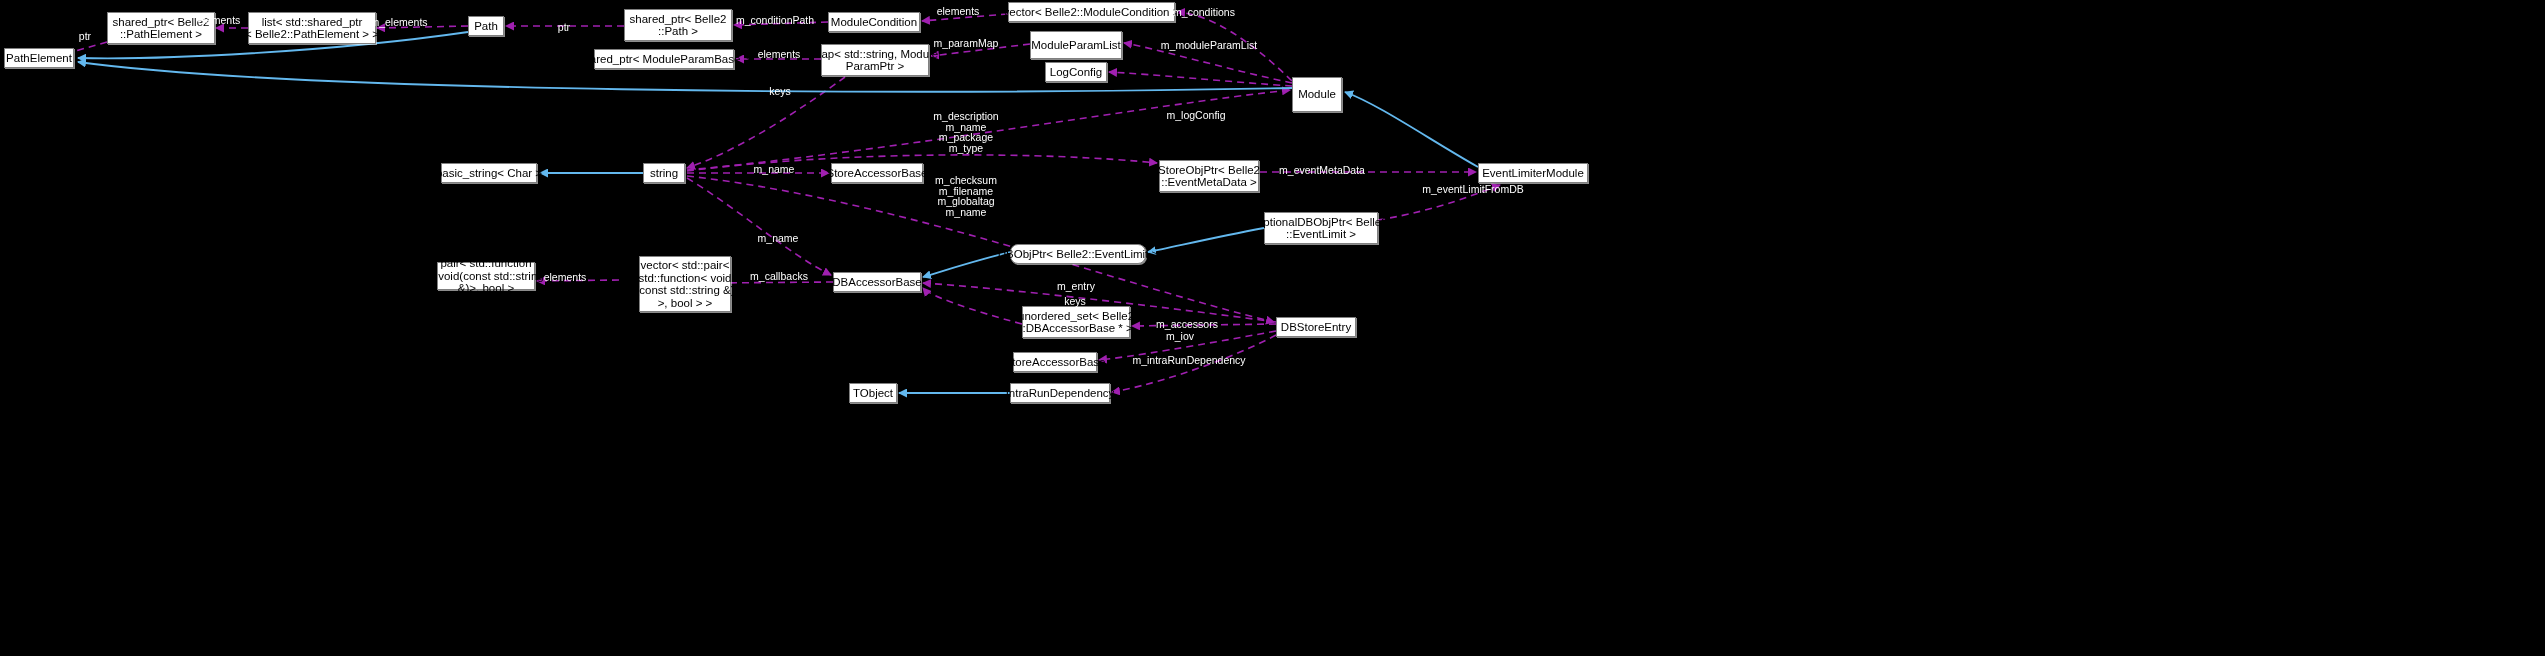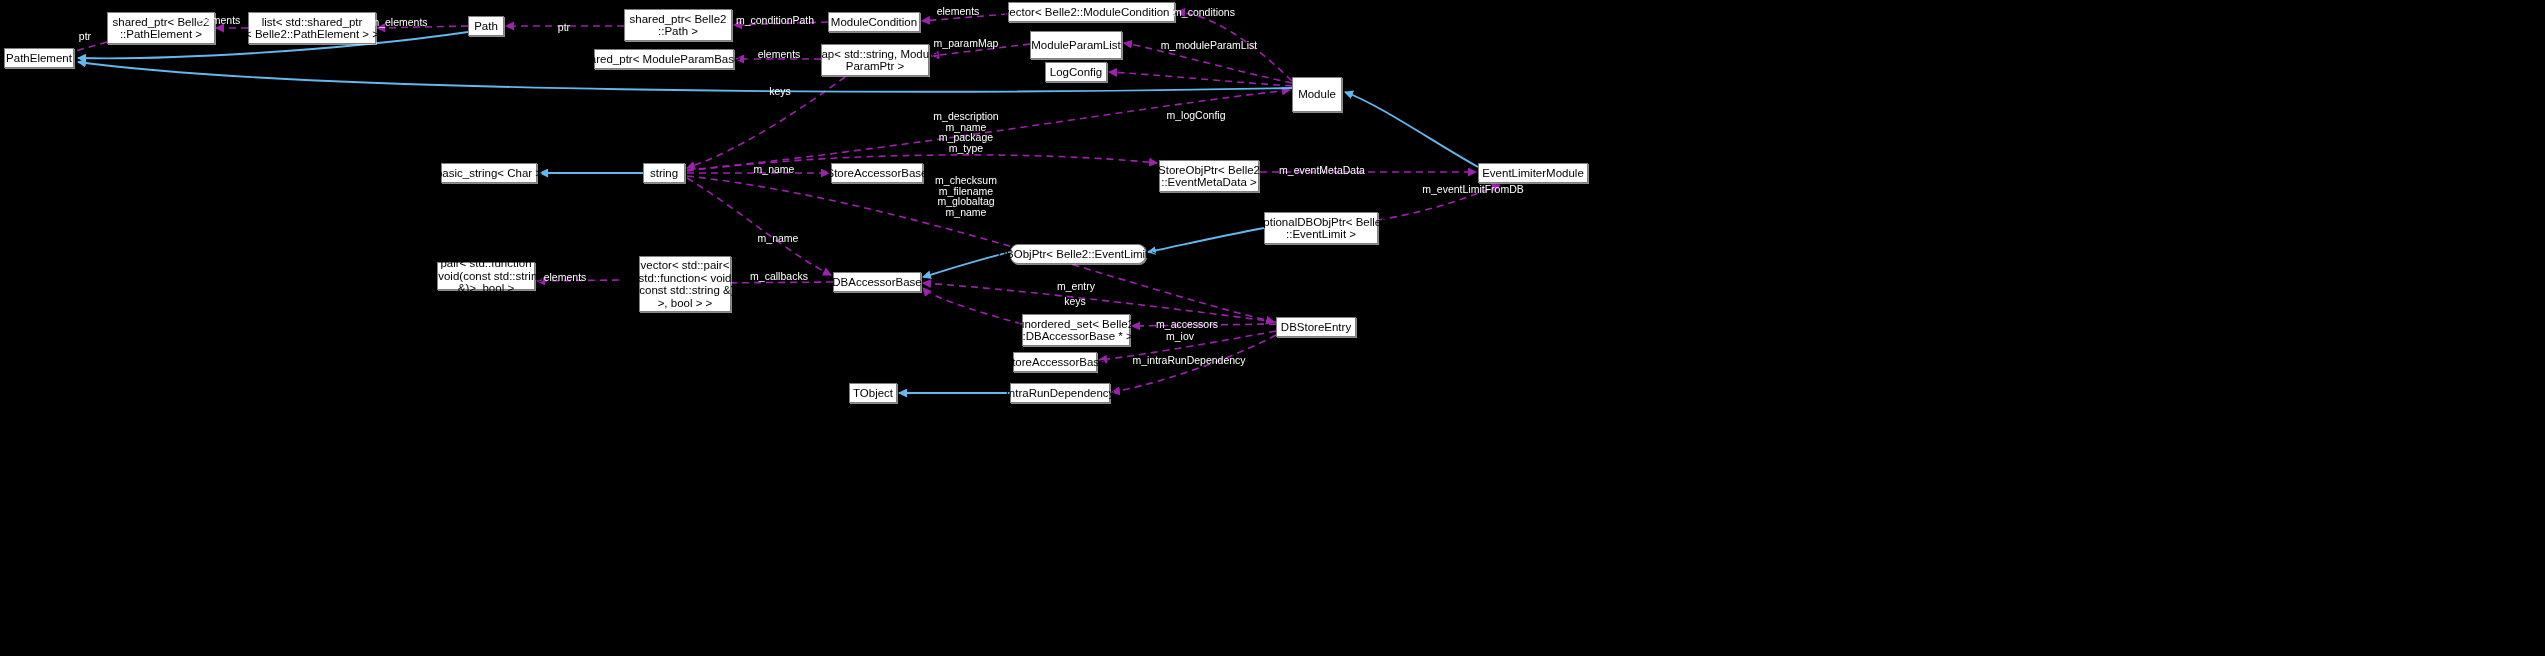--- a/index.html
+++ b/index.html
@@ -166,21 +166,21 @@
 ::EventLimit &gt;</div>
     <div class="node" style="left: 1010px; top: 244px; width: 136px; height: 20px; border-radius: 8px;">DBObjPtr&lt; Belle2::EventLimit &gt;</div>
     <div class="node" style="left: 437px; top: 262px; width: 98px; height: 28px;">pair&lt; std::function
 &lt; void(const std::string
 &amp;)&gt;, bool &gt;</div>
     <div class="node" style="left: 619px; top: 256px; width: 92px; height: 56px; margin-left: 20px;">vector&lt; std::pair&lt;
 std::function&lt; void
 (const std::string &amp;)
 &gt;, bool &gt; &gt;</div>
     <div class="node" style="left: 833px; top: 272px; width: 88px; height: 20px;">DBAccessorBase</div>
-    <div class="node" style="left: 1022px; top: 314px; width: 108px; height: 32px;">unordered_set&lt; Belle2
+    <div class="node" style="left: 1022px; top: 306px; width: 108px; height: 32px;">unordered_set&lt; Belle2
 ::DBAccessorBase * &gt;</div>
     <div class="node" style="left: 1276px; top: 317px; width: 80px; height: 20px;">DBStoreEntry</div>
     <div class="node" style="left: 1013px; top: 352px; width: 84px; height: 20px;">StoreAccessorBase</div>
     <div class="node" style="left: 849px; top: 383px; width: 48px; height: 20px;">TObject</div>
     <div class="node" style="left: 1010px; top: 383px; width: 100px; height: 20px;">IntraRunDependency</div>
     <div class="edge-label" style="left: 85px; top: 31px;">ptr</div>
     <div class="edge-label" style="left: 219px; top: 15px;">elements</div>
     <div class="edge-label" style="left: 399px; top: 17px;">m_elements</div>
     <div class="edge-label" style="left: 564px; top: 22px;">ptr</div>
     <div class="edge-label" style="left: 775px; top: 15px;">m_conditionPath</div>

